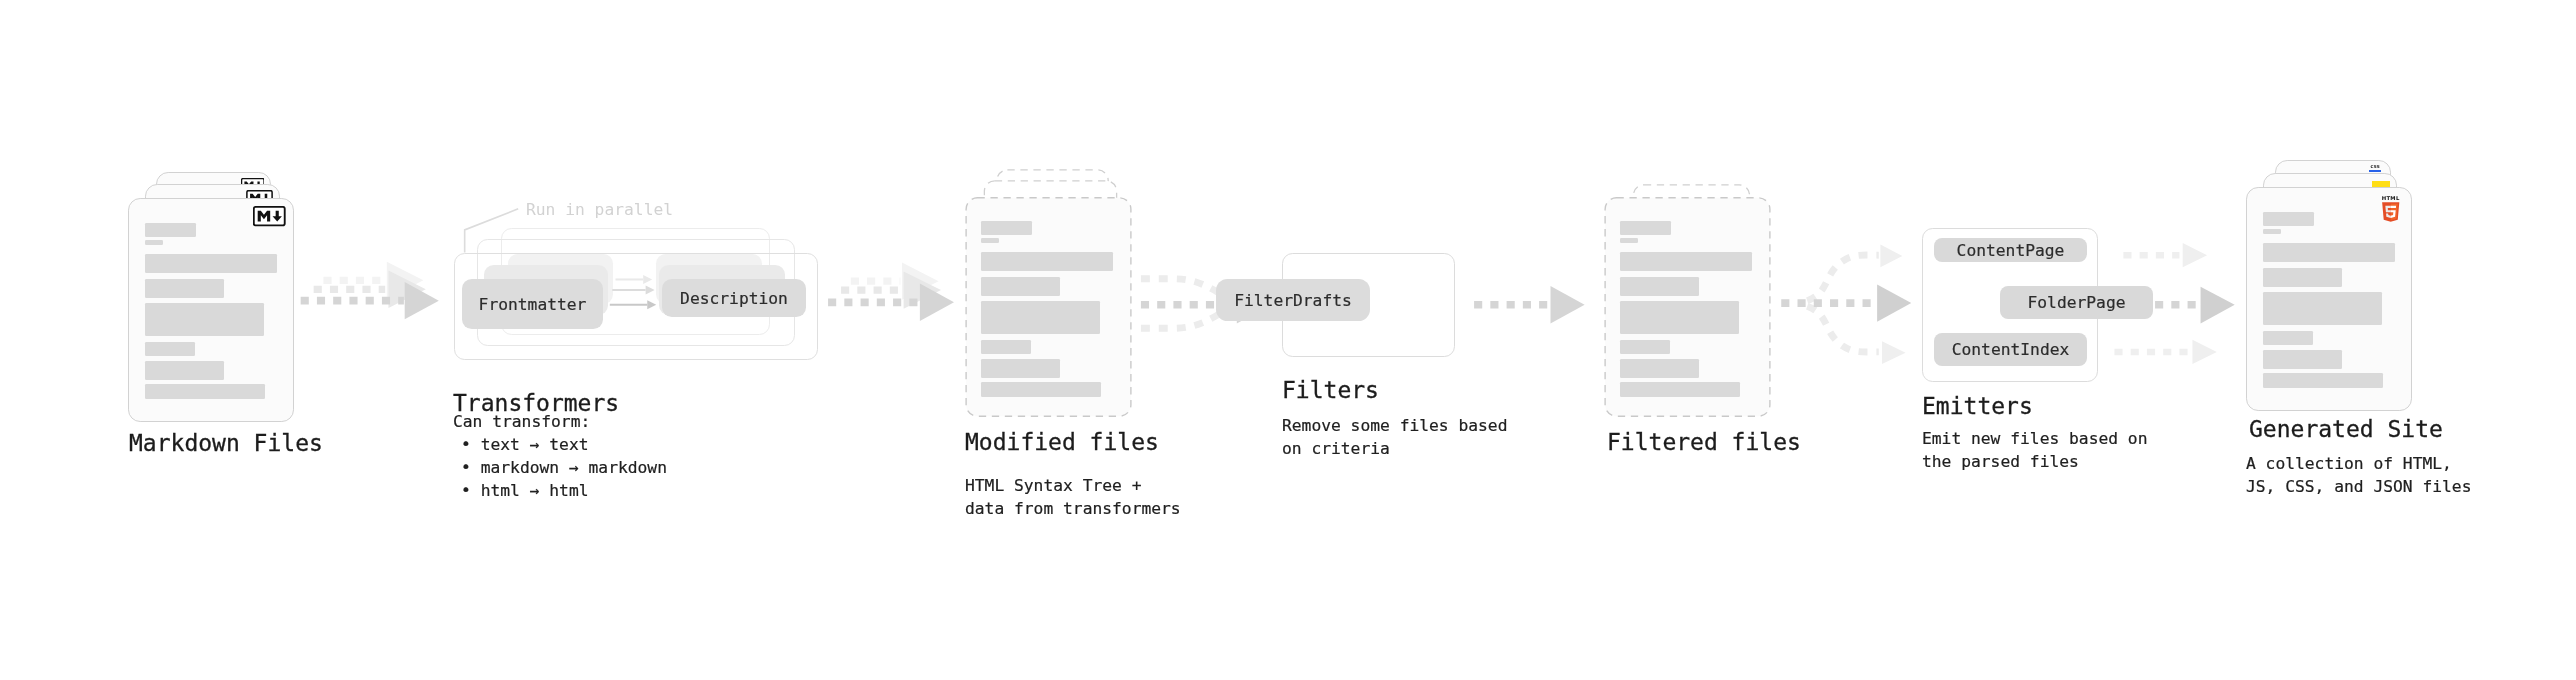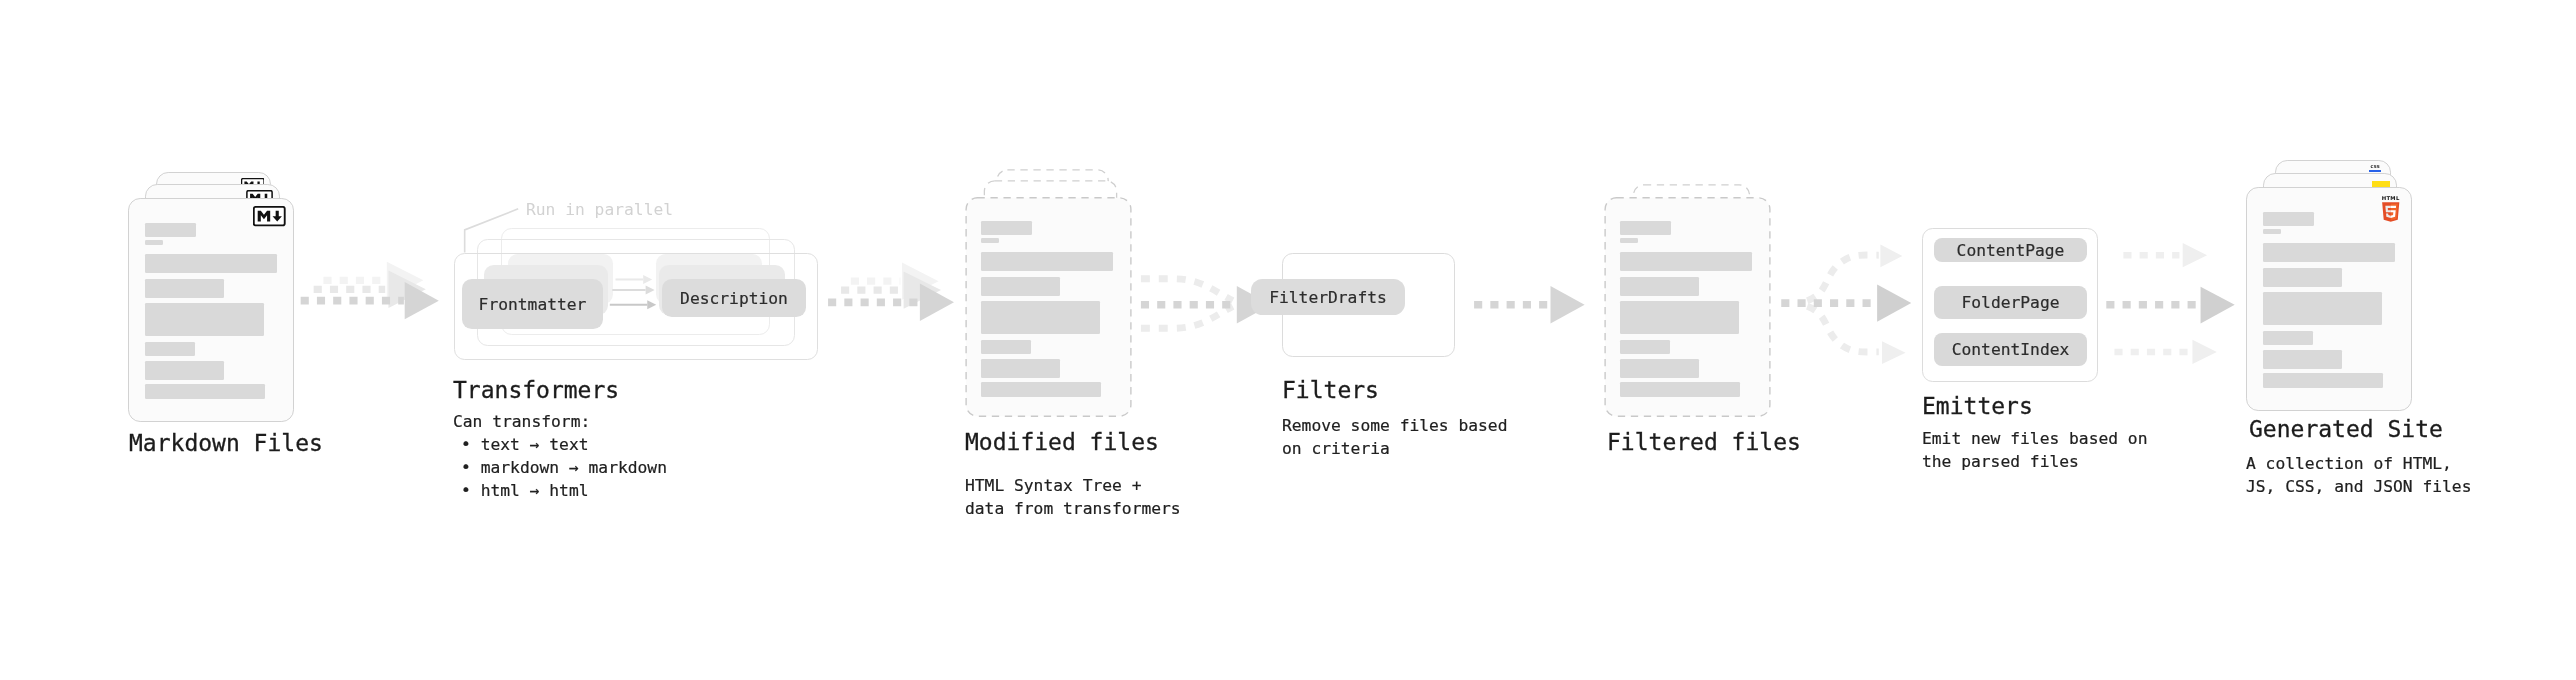--- a/index.html
+++ b/index.html
@@ -168,21 +168,21 @@
     </svg>
 
     <div class="pbox" style="left:462px;top:279px;width:141px;height:50px;">Frontmatter</div>
     <div class="pbox" style="left:662px;top:279px;width:144px;height:38px;">Description</div>
 
     <svg class="arrows" style="left:459px;top:203px;" width="73" height="53" viewBox="0 0 90 65">
       <path d="M73 7 L7 33 L7 61" fill="none" stroke="#dcdcdc" stroke-width="2"></path>
     </svg>
     <div class="callout-text" style="left:526px;top:202px;">Run in parallel</div>
 
-    <div class="title" style="left:453px;top:379px;">Transformers</div>
+    <div class="title" style="left:453px;top:392px;">Transformers</div>
     <div class="body" style="left:453px;top:410px;">Can transform:</div>
     <div class="bullets" style="left:453px;top:433px;">• text → text
 • markdown → markdown
 • html → html</div>
   </div>
 
   <div>
     <svg class="arrows" style="left:996px;top:169px;" width="113" height="49" viewBox="0 0 139 60">
         <rect x="1" y="1" width="137" height="58" rx="13" fill="#ffffff" stroke="#cfcfcf" stroke-width="1.6" stroke-dasharray="9 7"></rect>
       </svg>
@@ -202,21 +202,21 @@
       <div class="bar b7"></div>
       <div class="bar b8"></div>
     </div>
     <div class="title" style="left:965px;top:431px;">Modified files</div>
     <div class="body" style="left:965px;top:462px;margin-top:12px;">HTML Syntax Tree +
 data from transformers</div>
   </div>
 
   <div>
     <div class="panel solidbg" style="left:1282px;top:253px;width:173px;height:104px;"></div>
-    <div class="pbox" style="left:1251px;top:279px;width:154px;height:36px;border-radius:11.4px;">FilterDrafts</div>
+    <div class="pbox" style="left:1216px;top:279px;width:154px;height:42px;border-radius:11.4px;">FilterDrafts</div>
     <div class="title" style="left:1282px;top:379px;text-align:center;">Filters</div>
     <div class="body" style="left:1282px;top:414px;">Remove some files based
 on criteria</div>
   </div>
 
   <div>
     <svg class="arrows" style="left:1632px;top:184px;" width="119" height="50" viewBox="0 0 146 62">
         <rect x="1" y="1" width="144" height="60" rx="13" fill="#ffffff" stroke="#cfcfcf" stroke-width="1.6" stroke-dasharray="9 7"></rect>
       </svg>
     <div class="docghost" style="left:1604px;top:197px;width:167px;height:220px;">
@@ -231,21 +231,21 @@
       <div class="bar b6"></div>
       <div class="bar b7"></div>
       <div class="bar b8"></div>
     </div>
     <div class="title" style="left:1607px;top:431px;">Filtered files</div>
   </div>
 
   <div>
     <div class="panel solidbg" style="left:1922px;top:228px;width:176px;height:154px;"></div>
     <div class="ebox" style="left:1934px;top:238px;width:153px;height:24px;">ContentPage</div>
-    <div class="ebox" style="left:1934px;top:286px;width:153px;height:33px;">FolderPage</div>
+    <div class="ebox" style="left:2000px;top:286px;width:153px;height:33px;">FolderPage</div>
     <div class="ebox" style="left:1934px;top:333px;width:153px;height:33px;">ContentIndex</div>
     <div class="title" style="left:1922px;top:395px;">Emitters</div>
     <div class="body" style="left:1922px;top:427px;">Emit new files based on
 the parsed files</div>
   </div>
 
   <div>
     <div class="doc" style="left:2275px;top:160px;width:116px;height:57px;">
       <div class="cssbadge" style="right:9px;top:4.1px;">
         <div class="word">CSS</div>

